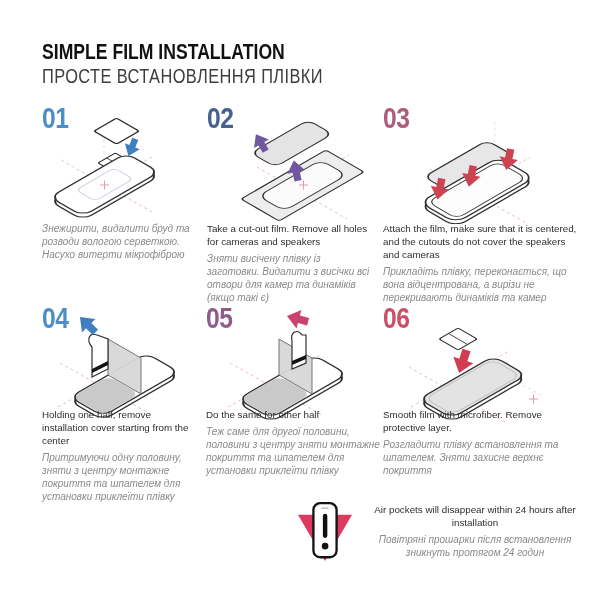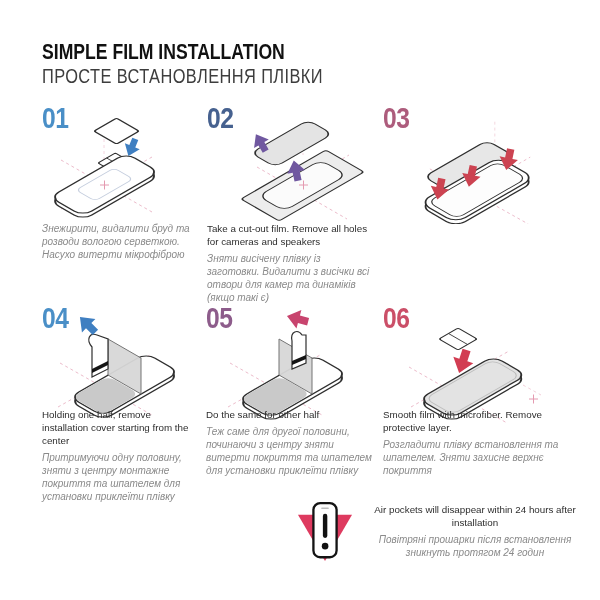--- a/index.html
+++ b/index.html
@@ -142,20 +142,24 @@
             <rect x="5" y="4" width="82" height="34" rx="8" fill="#fdfdfd" stroke="#2f2f2f" stroke-width="1"></rect>
           </g>
             </g>
         </g>
         <path transform="translate(56,86) rotate(12) scale(0.95)" d="M-4,-11 L4,-11 L4,-1 L10,-1 L0,12 L-10,-1 L-4,-1 Z" fill="#cc4351"></path>
         <path transform="translate(88,73) rotate(12) scale(0.95)" d="M-4,-11 L4,-11 L4,-1 L10,-1 L0,12 L-10,-1 L-4,-1 Z" fill="#cc4351"></path>
         <path transform="translate(126,56) rotate(12) scale(0.95)" d="M-4,-11 L4,-11 L4,-1 L10,-1 L0,12 L-10,-1 L-4,-1 Z" fill="#cc4351"></path>
       </svg>
     </div>
     <div class="num" style="color: rgb(173, 92, 124);">03</div>
+    <div class="txt">
+      <p class="en">Attach the film, make sure that it is centered, and the cutouts do not cover the speakers and cameras</p>
+      <p class="uk">Прикладіть плівку, переконається, що вона відцентрована, а вирізи не перекривають динаміків та камер</p>
+    </div>
   </article>
 
   <article class="step s4 row2">
     <div class="illus">
       <svg viewBox="0 0 158 114">
         <g stroke="#ecbccb" stroke-width="1" stroke-dasharray="3 3" fill="none">
           <path d="M16 100 L108 48"></path>
             <path d="M18 56 L110 108"></path>
         </g>
         <g>
@@ -206,21 +210,21 @@
         </g>
         <polygon points="73,68 106,87 106,51 73,32" fill="#d8d8d8" stroke="#6d6d6d" stroke-width="1" opacity=".95"></polygon>
         <path d="M86 34 C84 24 92 22 96 28 L100 28 L100 56 L86 62 Z" fill="#fff" stroke="#2f2f2f" stroke-width="1.2"></path>
         <polygon points="86,54 100,48 100,52 86,58" fill="#141414"></polygon>
         <path transform="translate(92,12) rotate(105) scale(0.95)" d="M-4,-11 L4,-11 L4,-1 L10,-1 L0,12 L-10,-1 L-4,-1 Z" fill="#c8446e"></path>
       </svg>
     </div>
     <div class="num" style="color: rgb(141, 92, 139);">05</div>
     <div class="txt">
       <p class="en">Do the same for other half</p>
-      <p class="uk">Теж саме для другої половини, починаючи з центру зняти витерти покриття та шпателем для установки приклеїти плівку</p>
+      <p class="uk">Теж саме для другої половини, половини з центру зняти монтажне покриття та шпателем для установки приклеїти плівку</p>
     </div>
   </article>
 
   <article class="step s6 row2">
     <div class="illus">
       <svg viewBox="0 0 200 114">
         <g stroke="#ecbccb" stroke-width="1" stroke-dasharray="3 3" fill="none">
           <path d="M28 100 L126 44"></path>
             <path d="M26 60 L124 116"></path>
             <path d="M140 78 L158 88" opacity=".7"></path>

